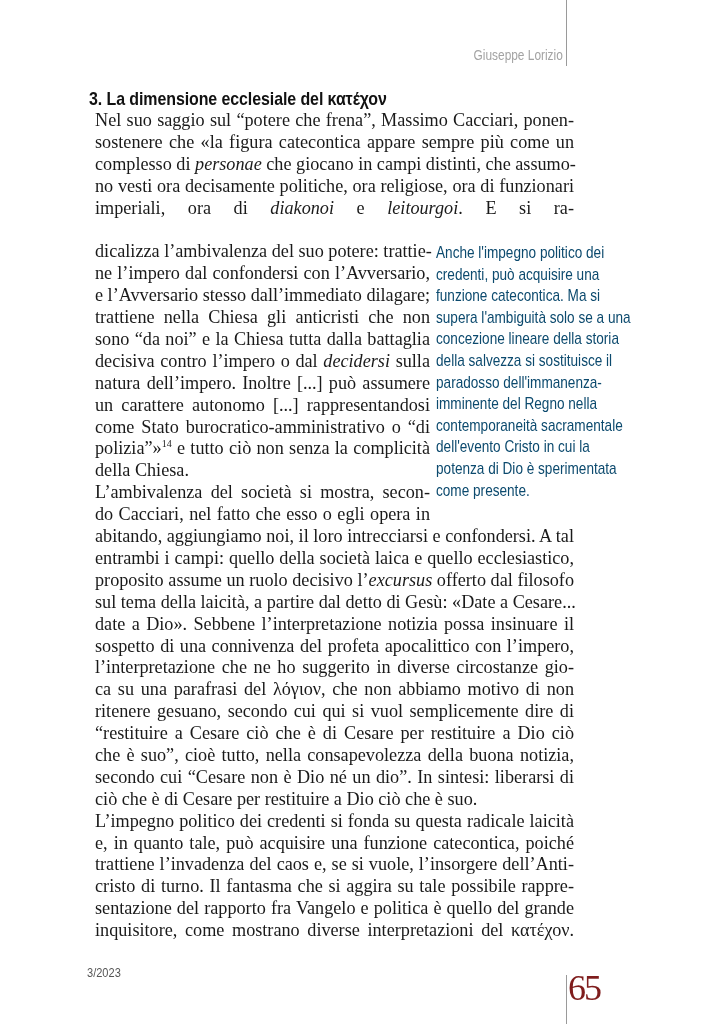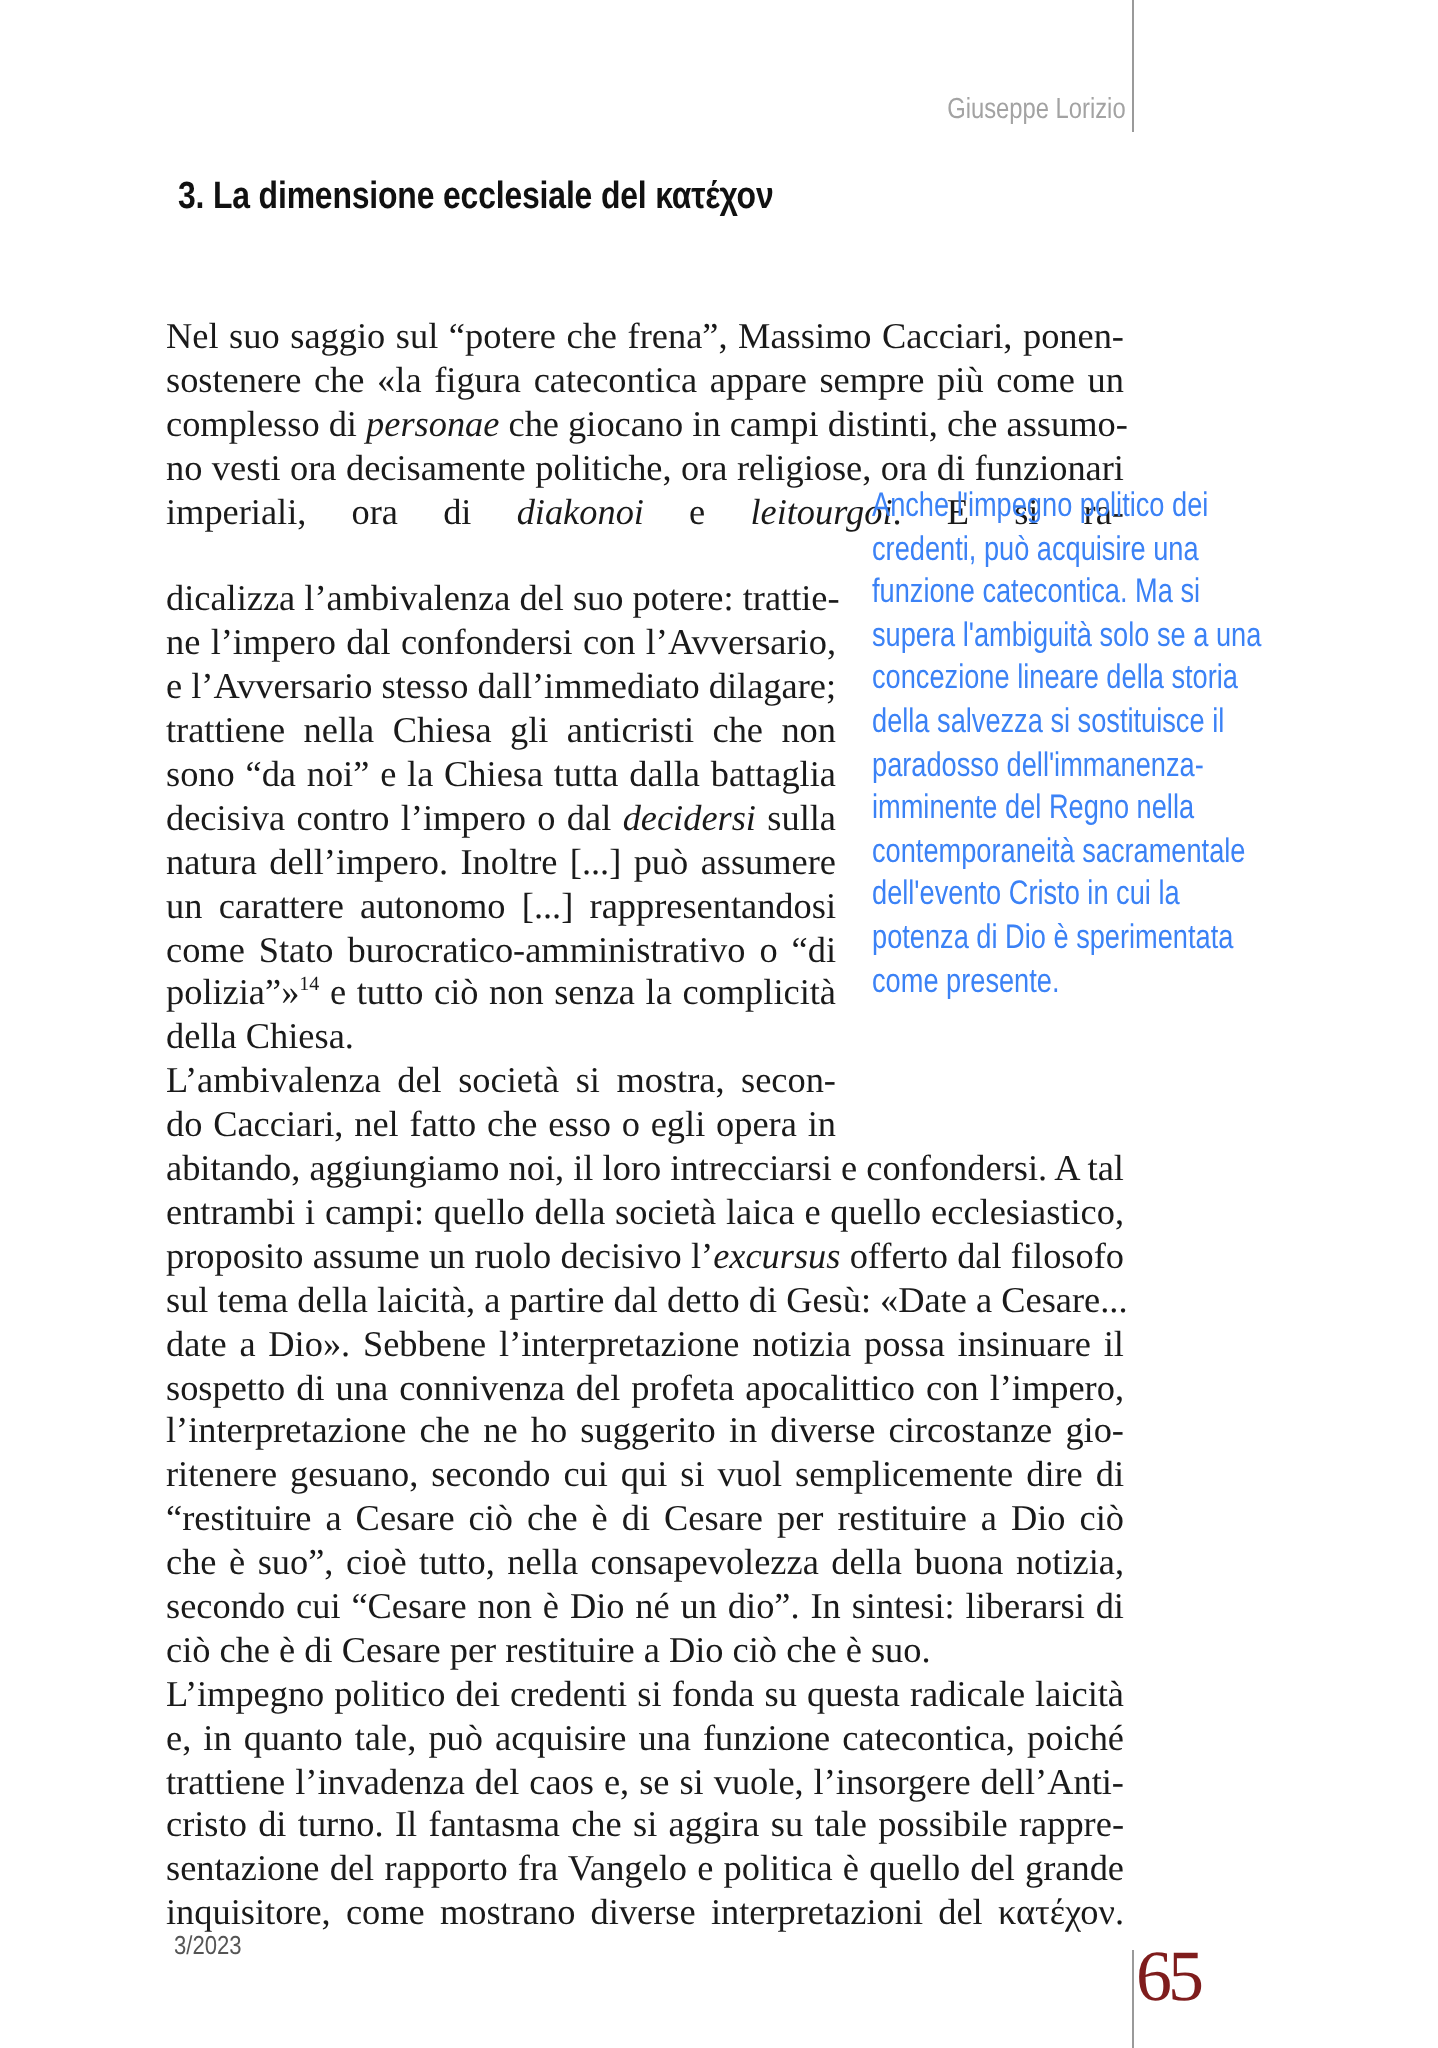--- a/index.html
+++ b/index.html
@@ -5,29 +5,29 @@
   html, body { margin: 0; padding: 0; background: #ffffff; }
   body { width: 719px; height: 1024px; position: relative; overflow: hidden; }
   .page { position: absolute; left: 0; top: 0; width: 719px; height: 848px; background: #fff; }
 
   .rule-top { position: absolute; left: 566px; top: 0; width: 1px; height: 66px; background: #9a9a9a; }
   .running-head { position: absolute; right: 156px; top: 47px; font-family: "Liberation Sans", sans-serif; font-size: 14.5px; color: #a3a3a3; transform: scaleX(0.82); transform-origin: right center; letter-spacing: 0; white-space: nowrap; }
 
   .heading { position: absolute; left: 89px; top: 88px; font-family: "Liberation Sans", sans-serif; font-weight: bold; font-size: 19px; color: #111; transform: scaleX(0.84); transform-origin: left center; white-space: nowrap; letter-spacing: -0.1px; }
   .heading .greek { font-weight: bold; }
 
-  .body-text { position: absolute; left: 83px; font-family: "Liberation Serif", serif; font-size: 18.2px; line-height: 21.9px; color: #1a1a1a; margin-top: 48px; }
+  .body-text { position: absolute; left: 95px; font-family: "Liberation Serif", serif; font-size: 18.2px; line-height: 21.9px; color: #1a1a1a; }
   .line { display: block; white-space: nowrap; text-align: justify; text-align-last: justify; height: 21.9px; overflow: visible; }
   .line.last { text-align-last: left; }
   .full .line { width: 479px; }
   .narrow .line { width: 335px; }
   .line i { font-style: italic; }
   sup { font-size: 10px; vertical-align: 7px; line-height: 0; }
 
-  .callout { position: absolute; left: 436px; top: 242px; width: 280px; font-family: "Liberation Sans", sans-serif; font-size: 17px; line-height: 21.6px; color: #3b82f6; }
+  .callout { position: absolute; left: 436px; top: 242px; width: 280px; font-family: "Liberation Sans", sans-serif; font-size: 17px; line-height: 21.6px; color: #0c4a6e; }
   .callout .cline { display: block; white-space: nowrap; transform: scaleX(0.8); transform-origin: left center; }
 
   .issue { position: absolute; left: 87px; top: 965px; font-family: "Liberation Sans", sans-serif; font-size: 13px; color: #555; transform: scaleX(0.85); transform-origin: left center; }
   .rule-bottom { position: absolute; left: 566px; top: 975px; width: 1px; height: 49px; background: #9a9a9a; }
   .page-number { position: absolute; left: 568px; top: 968px; font-family: "Liberation Serif", serif; font-size: 36px; color: #7f1d1d; letter-spacing: -2px; line-height: 40px; }
 </style>
 </head>
 <body>
 
 <div class="page">
@@ -61,20 +61,21 @@
       <span class="line">do Cacciari, nel fatto che esso o egli opera in</span>
     </div>
   <div class="body-text full" id="block3" style="top:526.1px;">
       <span class="line">abitando, aggiungiamo noi, il loro intrecciarsi e confondersi. A tal</span>
       <span class="line">entrambi i campi: quello della società laica e quello ecclesiastico,</span>
       <span class="line">proposito assume un ruolo decisivo l’<i>excursus</i> offerto dal filosofo</span>
       <span class="line">sul tema della laicità, a partire dal detto di Gesù: «Date a Cesare...</span>
       <span class="line">date a Dio». Sebbene l’interpretazione notizia possa insinuare il</span>
       <span class="line">sospetto di una connivenza del profeta apocalittico con l’impero,</span>
       <span class="line">l’interpretazione che ne ho suggerito in diverse circostanze gio-</span>
+      <span class="line">ca su una parafrasi del λόγιον, che non abbiamo motivo di non</span>
       <span class="line">ritenere gesuano, secondo cui qui si vuol semplicemente dire di</span>
       <span class="line">“restituire a Cesare ciò che è di Cesare per restituire a Dio ciò</span>
       <span class="line">che è suo”, cioè tutto, nella consapevolezza della buona notizia,</span>
       <span class="line">secondo cui “Cesare non è Dio né un dio”. In sintesi: liberarsi di</span>
       <span class="line last">ciò che è di Cesare per restituire a Dio ciò che è suo.</span>
       <span class="line">L’impegno politico dei credenti si fonda su questa radicale laicità</span>
       <span class="line">e, in quanto tale, può acquisire una funzione catecontica, poiché</span>
       <span class="line">trattiene l’invadenza del caos e, se si vuole, l’insorgere dell’Anti-</span>
       <span class="line">cristo di turno. Il fantasma che si aggira su tale possibile rappre-</span>
       <span class="line">sentazione del rapporto fra Vangelo e politica è quello del grande</span>

